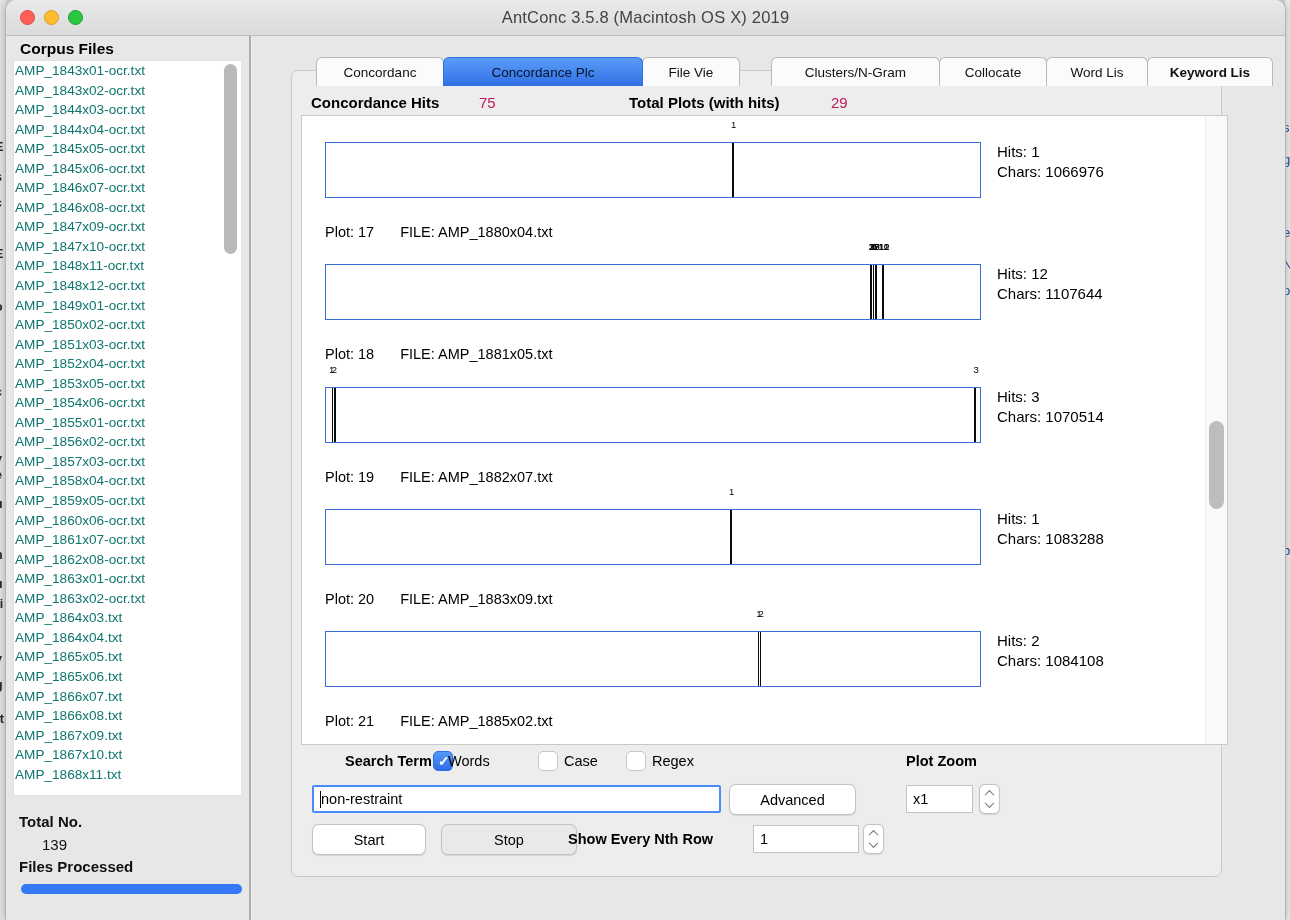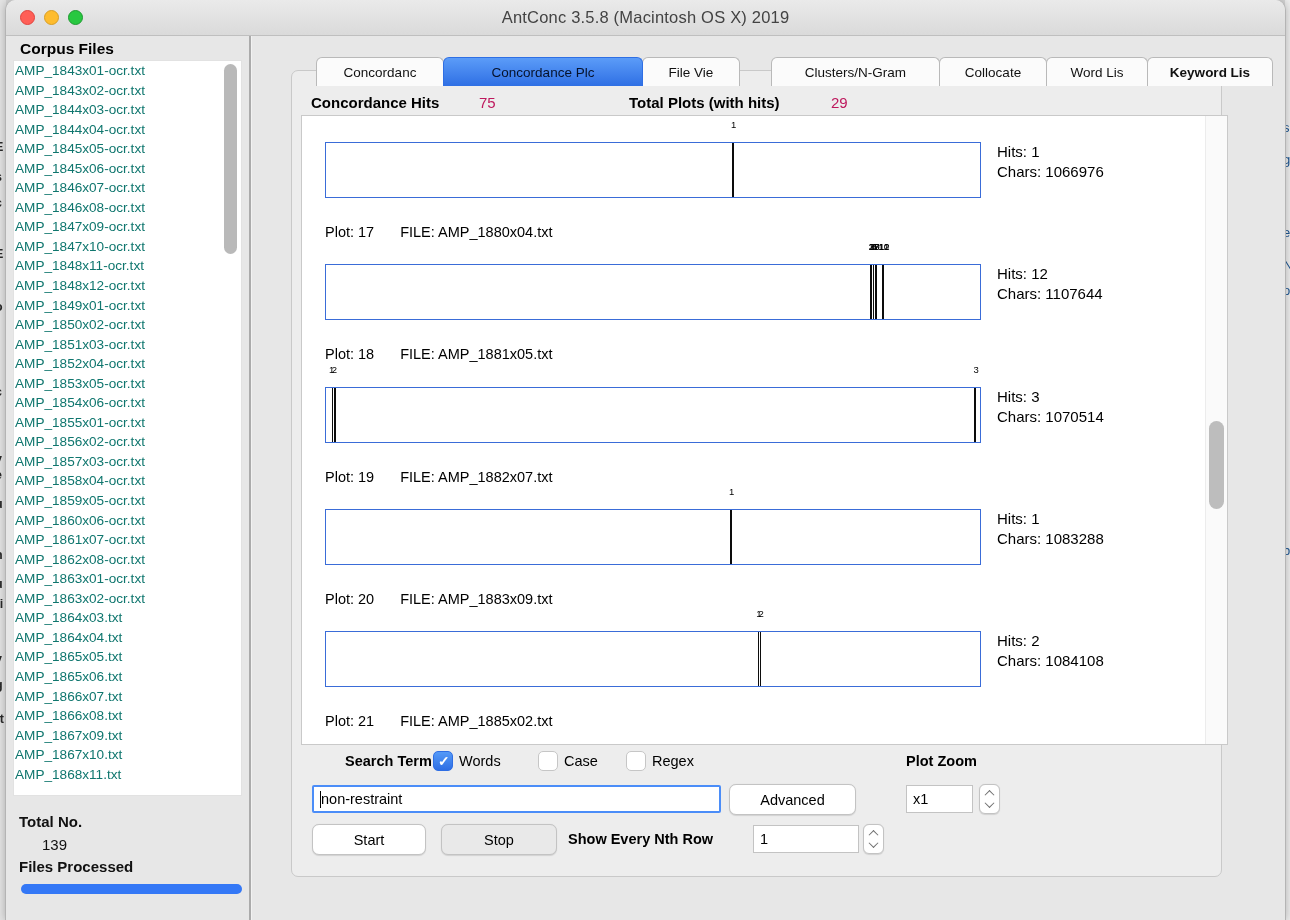--- a/index.html
+++ b/index.html
@@ -319,34 +319,34 @@
         <div class="hits-block">
           <div>Hits: 2</div>
           <div>Chars: 1084108</div>
         </div>
         <div class="plot-label"><span class="plot-no">Plot: 21</span><span>FILE: AMP_1885x02.txt</span></div>
       </div>
     </div>
 
   
   <div class="ctl-label" style="left:319px; top:753px;margin-left:20px;">Search Term</div>
-  <div class="cb-box checked" style="left: 427px;"></div><div class="cb-label" style="left: 453px;">Words</div><div class="cb-box" style="left: 532px;"></div><div class="cb-label" style="left: 558px;">Case</div><div class="cb-box" style="left: 620px;"></div><div class="cb-label" style="left: 646px;">Regex</div><span id="cb-anchor"></span>
+  <div class="cb-box checked" style="left: 427px;"></div><div class="cb-label" style="left: 442px;">Words</div><div class="cb-box" style="left: 532px;"></div><div class="cb-label" style="left: 558px;">Case</div><div class="cb-box" style="left: 620px;"></div><div class="cb-label" style="left: 646px;">Regex</div><span id="cb-anchor"></span>
   <div class="ctl-label" style="left:900px; top:753px;">Plot Zoom</div>
 
   
   <div id="search-input" class="text-input" style="left:306px; top:785px; width:409px; height:28px;"><span class="caret"></span><span>non-restraint</span></div>
   <div class="btn" style="left:723px; top:784px; width:127px; height:31px;">Advanced</div>
   <div class="text-input" style="left:900px; top:785px; width:67px; height:28px;">x1</div>
   <div class="stepper" style="left:973px; top:784px;">
     <div class="chev-up"></div>
     <div class="chev-down"></div>
   </div>
 
   
   <div class="btn" style="left:306px; top:824px; width:114px; height:31px;">Start</div>
-  <div class="btn" style="left:435px; top:824px; width:116px; height:31px; background:#e9e9e9;">Stop</div>
+  <div class="btn" style="left:435px; top:824px; width:136px; height:31px; background:#e9e9e9;">Stop</div>
   <div class="ctl-label" style="left:562px; top:831px;">Show Every Nth Row</div>
   <div class="text-input" style="left:747px; top:825px; width:106px; height:28px;">1</div>
   <div class="stepper" style="left:857px; top:824px;">
     <div class="chev-up"></div>
     <div class="chev-down"></div>
   </div>
 </div>
 
 </body></html>

